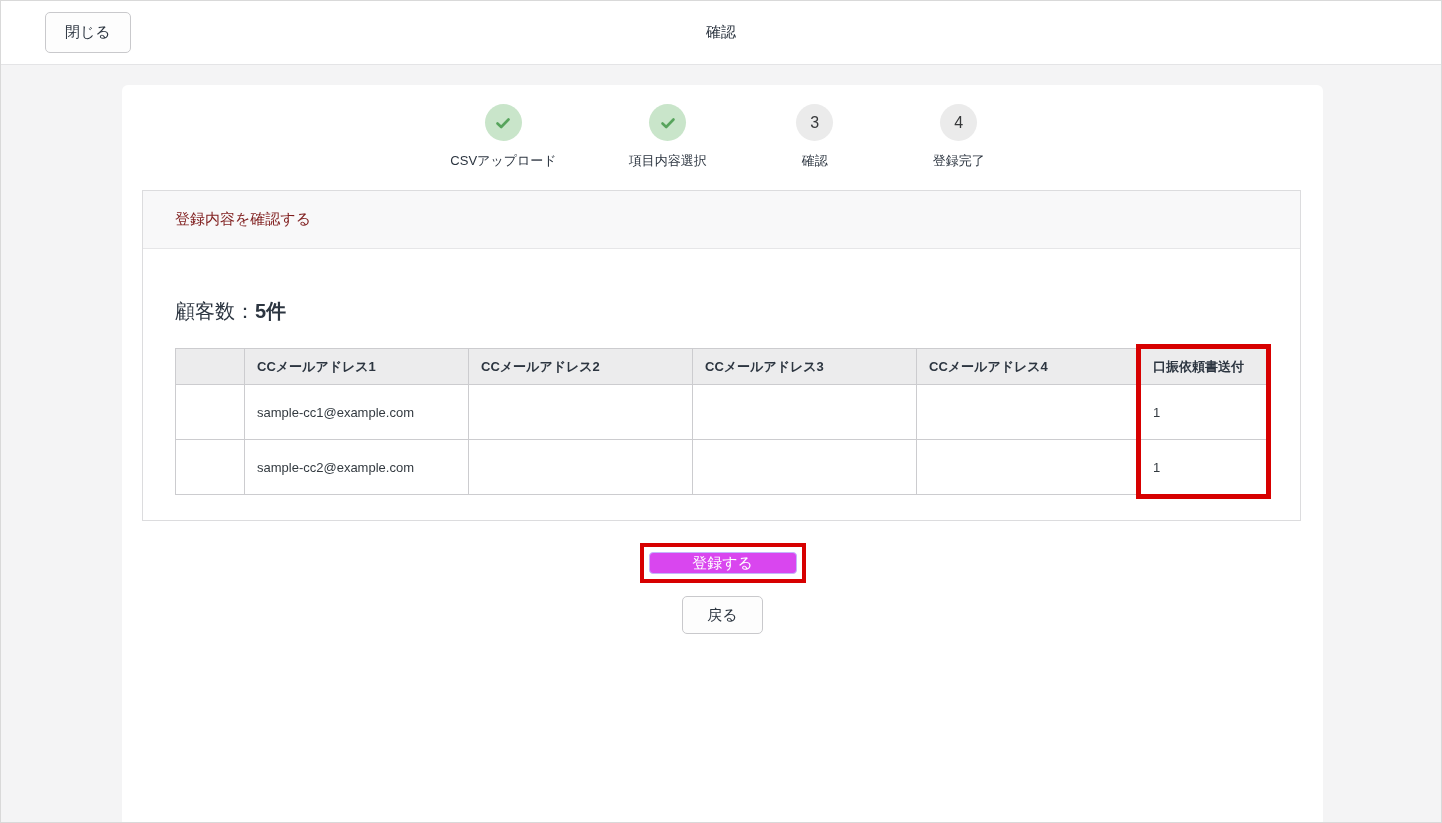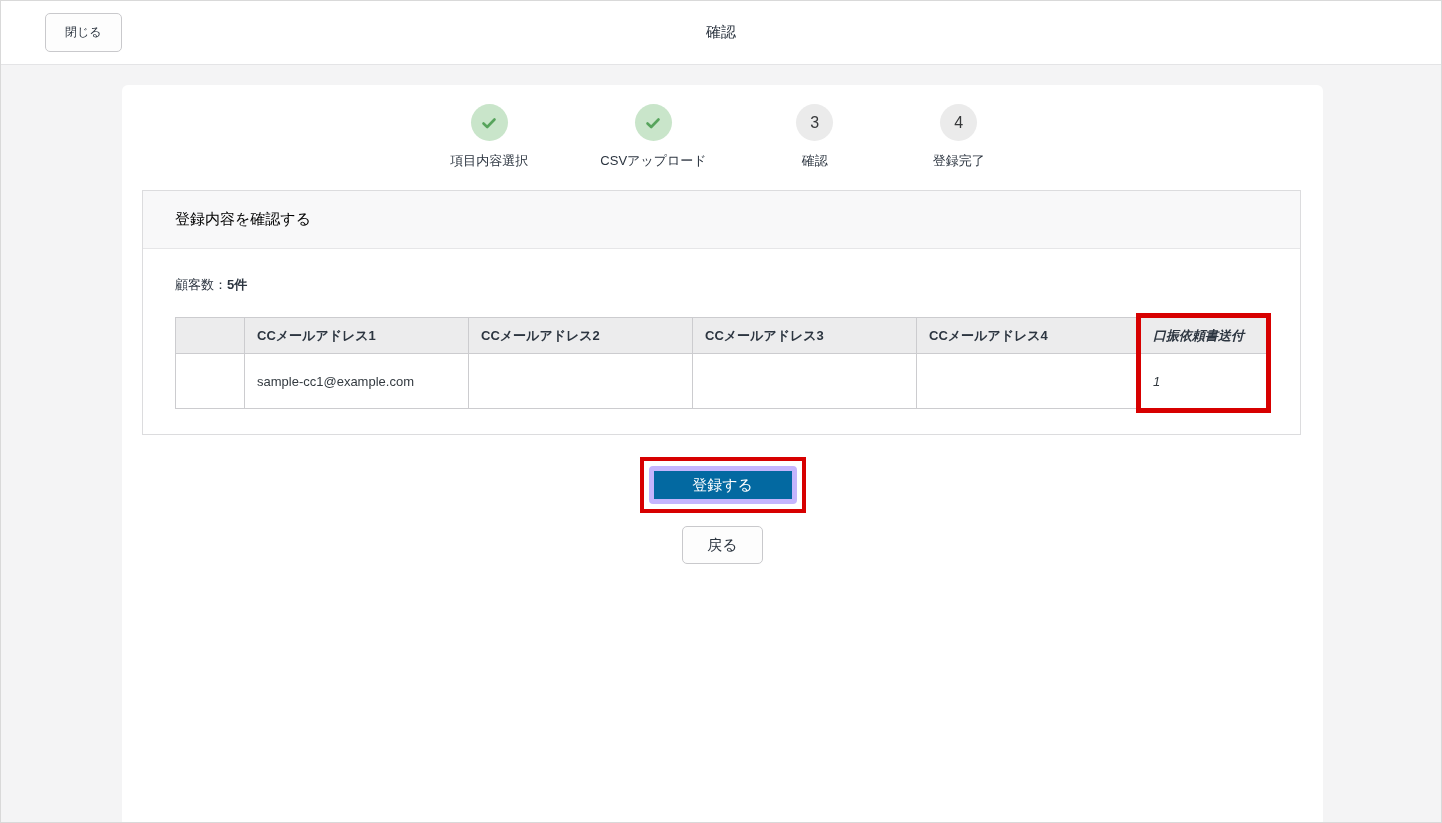--- a/index.html
+++ b/index.html
@@ -22,21 +22,21 @@
   }
   .topbar-title {
     position: absolute;
     left: 0; right: 0;
     text-align: center;
     font-size: 15px;
     color: #2c3540;
   }
   .btn {
     font-family: inherit;
-    font-size: 12px;
+    font-size: 15px;
     color: #2c3540;
     background: #fdfdfd;
     border: 1px solid #c9c9cc;
     border-radius: 5px;
     cursor: pointer;
   }
   .close-btn {
     margin-left: 44px;
     padding: 10px 19px;
     position: relative;
@@ -83,25 +83,25 @@
   
   .panel {
     margin: 0 22px 0 20px;
     border: 1px solid #dcdcde;
   }
   .panel-header {
     background: #f8f8f9;
     border-bottom: 1px solid #e6e6e8;
     padding: 19px 32px;
     font-size: 15px;
-    color: #000000;
+    color: #7f1d1d;
   }
   .panel-body { padding: 27px 32px 25px 32px; }
   .instruction { font-size: 15px; color: #2c3540; }
-  .count { font-size: 13px; color: #2c3540; }
+  .count { margin-top: 22px; font-size: 20px; color: #2c3540; }
   .count b { font-weight: bold; }
   
   .table-wrap {
     position: relative;
     margin-top: 23px;
     width: 1095px;
   }
   table {
     width: 1094px;
     table-layout: fixed;
@@ -122,21 +122,21 @@
     height: 36px;
     font-weight: bold;
     color: #2c3540;
   }
   td { height: 55px; background: #ffffff; vertical-align: middle; margin-left: 8px; }
   th:nth-child(1), td:nth-child(1) { width: 69px; }
   th:nth-child(2), td:nth-child(2),
   th:nth-child(3), td:nth-child(3),
   th:nth-child(4), td:nth-child(4),
   th:nth-child(5), td:nth-child(5) { width: 224px; }
-  th:nth-child(6), td:nth-child(6) { width: 129px; font-style: italic; }
+  th:nth-child(6), td:nth-child(6) { width: 129px; }
   .col-highlight {
     position: absolute;
     left: 961px;
     top: -4px;
     width: 135px;
     height: calc(100% + 8px);
     border: 5px solid #d70000;
     pointer-events: none;
   }
   
@@ -145,25 +145,25 @@
     display: flex;
     flex-direction: column;
     align-items: center;
   }
   .submit-frame {
     border: 4px solid #d70000;
     padding: 5px;
     background: #ffffff;
   }
   .btn-primary {
-    background: #0369a1;
-    border: 5px solid #c4b5fd;
+    background: #d946ef;
+    border: 1px solid #c4b5fd;
     color: #ffffff;
     width: 148px;
-    height: 38px;
+    height: 22px;
     font-size: 15px;
     border-radius: 4px;
   }
   .back-btn {
     margin-top: 13px;
     width: 81px;
     height: 38px;
     font-size: 15px;
   }
   .check-svg { display: block; }
@@ -174,35 +174,35 @@
 <div class="page">
 
   <header class="topbar">
     <button class="btn close-btn">閉じる</button>
     <div class="topbar-title">確認</div>
   </header>
 
   <main class="card">
 
     <div class="stepper">
+      <div class="step">
+        <div class="step-circle done">
+          <svg class="check-svg" width="18" height="18" viewBox="0 0 18 18">
+            <path d="M3.5 9.5 L7.2 13 L14.5 5.5" fill="none" stroke="#57a45c" stroke-width="2.6" stroke-linecap="round" stroke-linejoin="round"></path>
+          </svg>
+        </div>
+        <div class="step-label">CSVアップロード</div>
+      </div>
       <div class="step">
         <div class="step-circle done">
           <svg class="check-svg" width="18" height="18" viewBox="0 0 18 18">
             <path d="M3.5 9.5 L7.2 13 L14.5 5.5" fill="none" stroke="#57a45c" stroke-width="2.6" stroke-linecap="round" stroke-linejoin="round"></path>
           </svg>
         </div>
         <div class="step-label">項目内容選択</div>
-      </div>
-      <div class="step">
-        <div class="step-circle done">
-          <svg class="check-svg" width="18" height="18" viewBox="0 0 18 18">
-            <path d="M3.5 9.5 L7.2 13 L14.5 5.5" fill="none" stroke="#57a45c" stroke-width="2.6" stroke-linecap="round" stroke-linejoin="round"></path>
-          </svg>
-        </div>
-        <div class="step-label">CSVアップロード</div>
       </div>
       <div class="step">
         <div class="step-circle">3</div>
         <div class="step-label">確認</div>
       </div>
       <div class="step">
         <div class="step-circle">4</div>
         <div class="step-label">登録完了</div>
       </div>
     </div>
@@ -225,20 +225,28 @@
               </thead>
             <tbody id="body-rows">
                 <tr>
                   <td></td>
                   <td>sample-cc1@example.com</td>
                   <td></td>
                   <td></td>
                   <td></td>
                   <td>1</td>
                 </tr>
+                <tr>
+                  <td></td>
+                  <td>sample-cc2@example.com</td>
+                  <td></td>
+                  <td></td>
+                  <td></td>
+                  <td>1</td>
+                </tr>
               </tbody>
           </table>
           <div class="col-highlight"></div>
         </div>
       </div>
     </section>
 
     <div class="actions">
       <div class="submit-frame">
         <button class="btn btn-primary">登録する</button>

